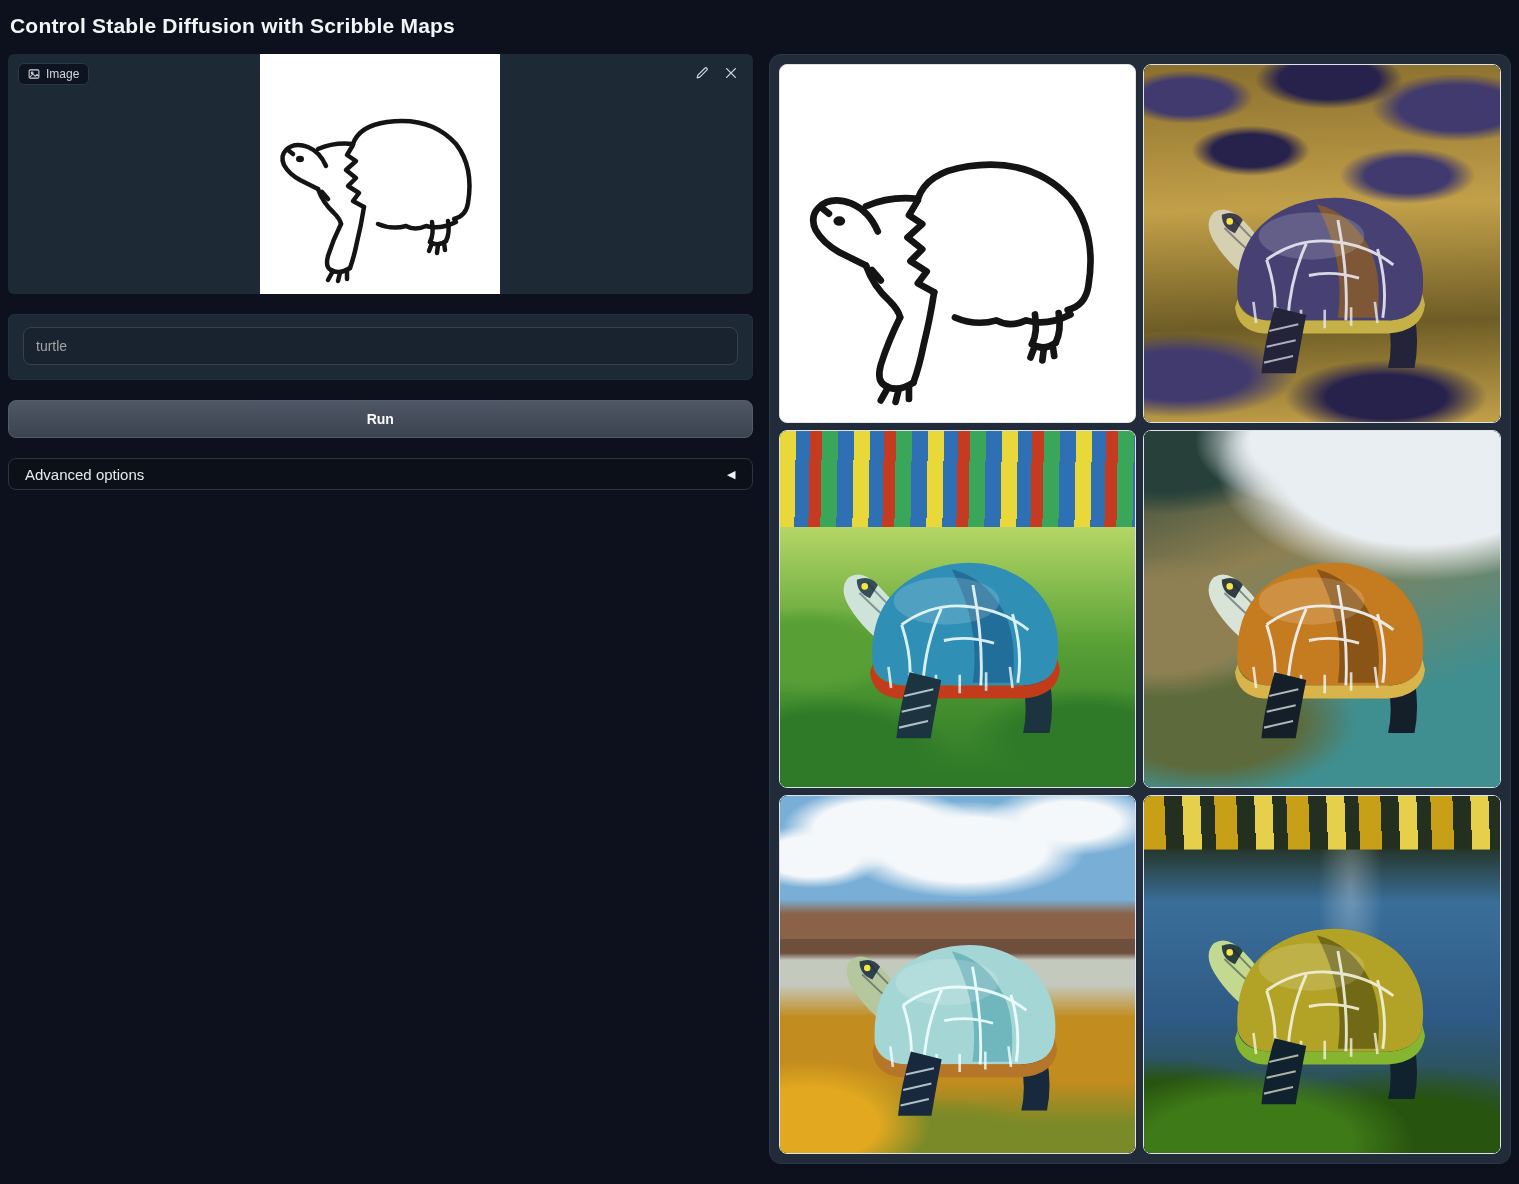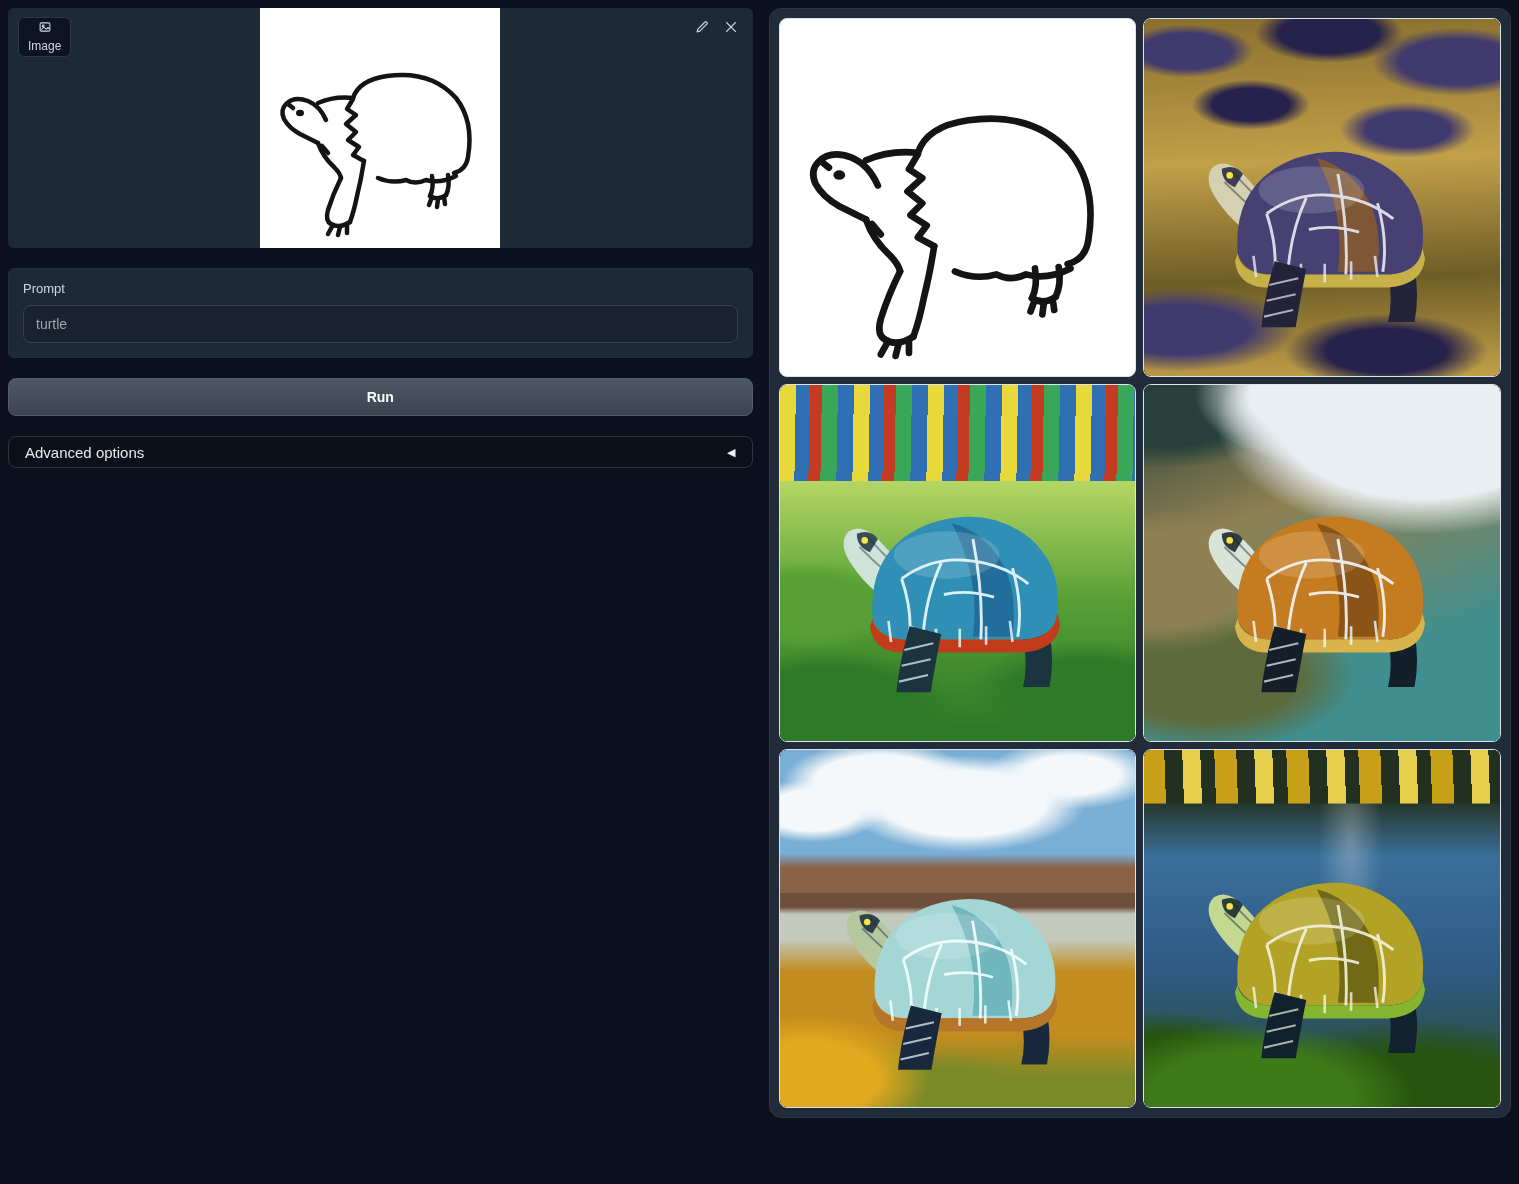--- a/index.html
+++ b/index.html
@@ -8,21 +8,21 @@
   .app { padding:8px; }
   .page-title { font-size:21px; font-weight:700; color:#f3f4f6; margin:6px 0 16px 2px; letter-spacing:.2px; }
   .columns { display:flex; gap:16px; align-items:flex-start; }
 
   
   .left-col { width:745px; display:flex; flex-direction:column; gap:20px; }
 
   .image-block { position:relative; height:240px; background:#1e2936; border-radius:6px; }
   .image-badge { position:absolute; top:9px; left:10px; z-index:3; display:flex; align-items:center; gap:6px;
                  background:#0d1420; border:1px solid #2b3748; border-radius:6px; padding:3px 9px;
-                 font-size:12px; color:#cfd6df;flex-direction:column; }
+                 font-size:12px; color:#cfd6df; }
   .image-badge svg { display:block; }
   .img-tools { position:absolute; top:11px; right:14px; z-index:3; display:flex; gap:13px; }
   .tool-btn { width:16px; height:16px; display:flex; align-items:center; justify-content:center;
               color:#cbd5e1; cursor:pointer; background:none; border:none; }
   .scribble-wrap { position:absolute; left:252px; top:0; width:240px; height:240px; background:#ffffff; }
   .scribble-wrap svg { width:100%; height:100%; display:block; }
 
   .prompt-block { background:#1e2936; border:1px solid #232f3e; border-radius:6px; padding:12px 14px 14px; }
   .prompt-label { font-size:13px; color:#d1d5db; margin-bottom:9px; }
   .prompt-input { width:100%; background:#19222f; border:1px solid #36414f; border-radius:8px;
@@ -140,20 +140,21 @@
       <path d="M36,126 Q38,140 58,142 L152,142 Q174,140 176,122 L178,130 Q176,150 150,152 L56,152 Q36,150 34,132 Z" fill="var(--rim)"></path>
       <path d="M58,96 Q80,80 106,82 Q134,84 154,100 M74,142 Q76,110 88,84 M118,142 Q120,108 112,66 M146,140 Q150,116 142,88 M58,96 Q66,120 64,140 M90,108 Q108,104 128,110" stroke="var(--lines)" stroke-width="2.2" fill="none" opacity="0.9"></path>
       <path d="M48,128 L50,144 M66,132 L66,146 M84,134 L84,148 M102,134 L102,148 M122,132 L122,146 M140,128 L142,144" stroke="var(--lines)" stroke-width="2" fill="none" opacity="0.8"></path>
       <path d="M64,132 Q56,160 54,182 L80,182 Q84,158 88,138 Z" fill="var(--limb)"></path>
       <path d="M60,150 l22,-5 M58,162 l22,-5 M56,174 l22,-5" stroke="var(--lines)" stroke-width="1.6" fill="none" opacity="0.7"></path>
     </g>
   </defs>
 </svg>
 
 <div class="app">
+  <h1 class="page-title">Control Stable Diffusion with Scribble Maps</h1>
 
   <div class="columns">
 
     <div class="left-col">
 
       <div class="image-block">
         <div class="image-badge">
           <svg width="12" height="12" viewBox="0 0 16 16" fill="none" stroke="#cfd6df" stroke-width="1.4">
             <rect x="1.5" y="2.5" width="13" height="11" rx="1.5"></rect>
             <circle cx="5.5" cy="6.5" r="1.2"></circle>
@@ -174,21 +175,20 @@
           </button>
         </div>
         <div class="scribble-wrap" aria-label="black scribble line drawing of a turtle on white background">
           <svg viewBox="0 0 240 240" preserveAspectRatio="xMidYMid meet">
               <use href="#scribble-turtle"></use>
             </svg>
         </div>
       </div>
 
       <div class="prompt-block">
-        <div class="prompt-label">Prompt</div>
         <input class="prompt-input" type="text" value="turtle" style="">
       </div>
 
       <button class="run-btn">Run</button>
 
       <div class="advanced-row">
         <span>Advanced options</span>
         <span class="collapse-arrow">◀</span>
       </div>
 

